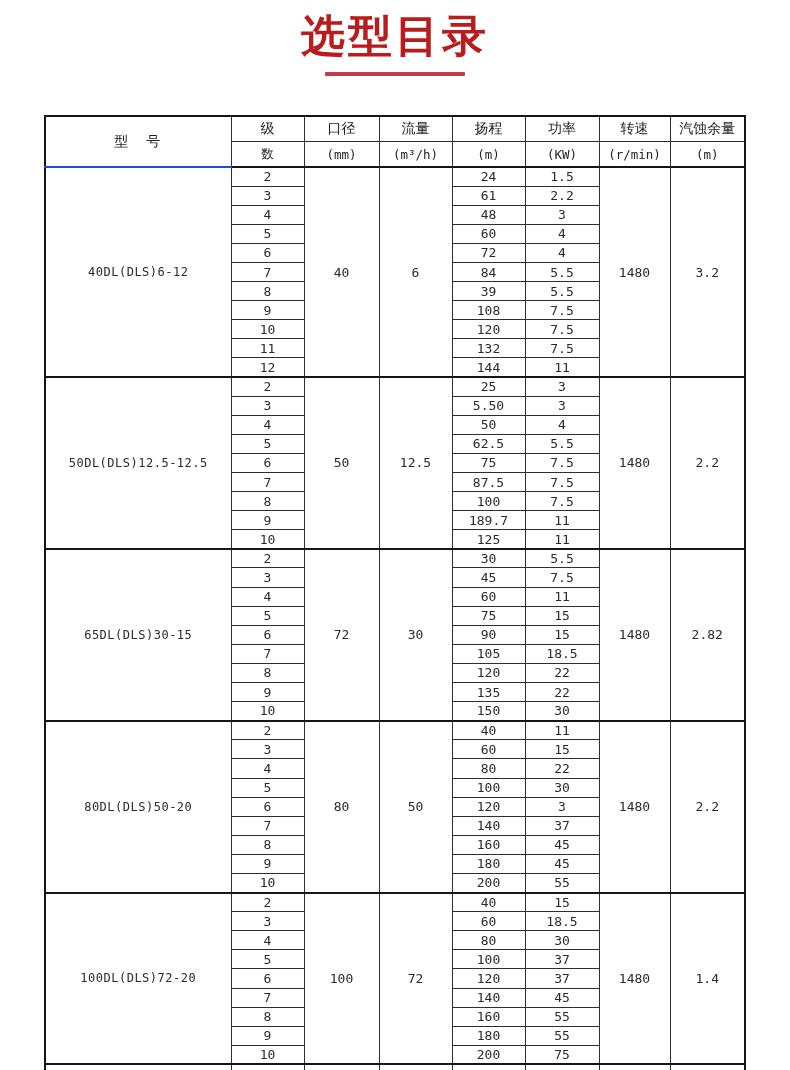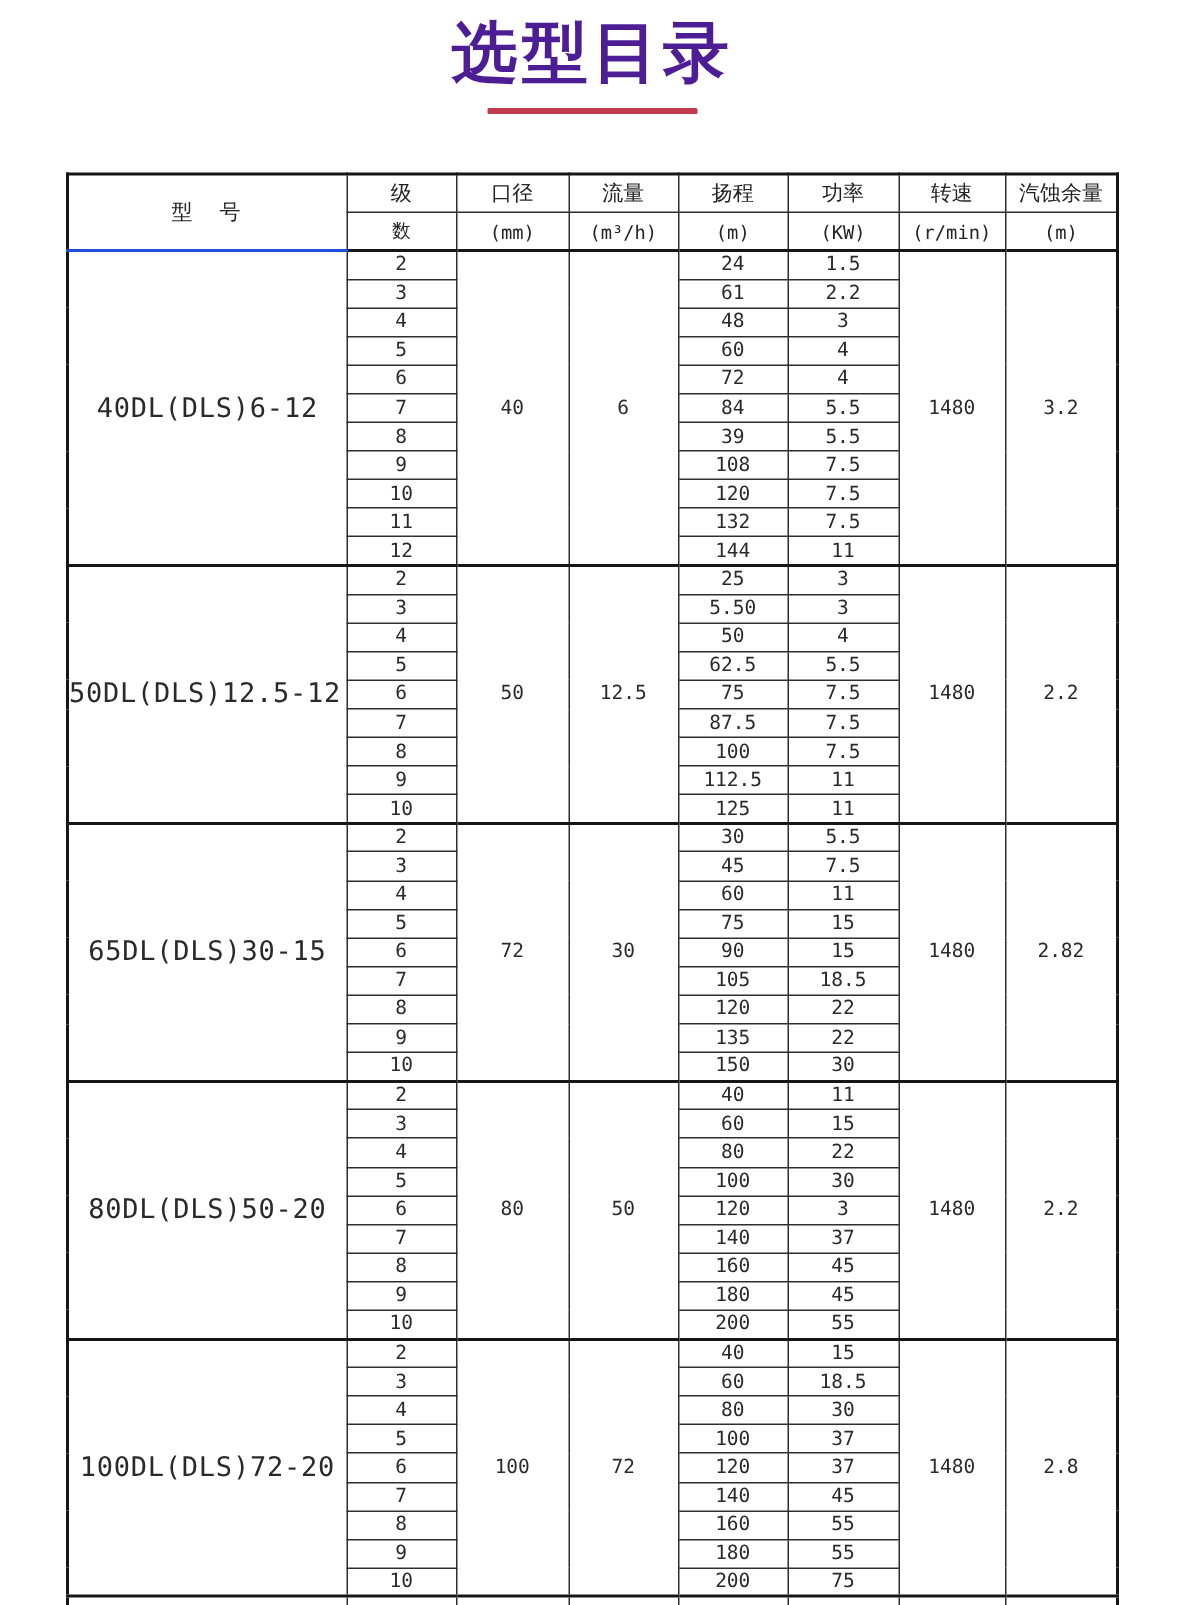--- a/index.html
+++ b/index.html
@@ -10,21 +10,21 @@
     font-family:"DejaVu Sans", sans-serif;
     color:#242424;
   }
   .page-title {
     margin:10px 0 0 0;
     text-align:center;
     font-size:44px;
     line-height:52px;
     font-weight:bold;
     letter-spacing:3px;
-    color:#4c1d95;
+    color:#b91c1c;
     font-family:"DejaVu Sans", sans-serif;
   }
   .title-underline {
     width:140px; height:4px;
     margin:10px auto 0 auto;
     background:#c13b4e;
     border-radius:1px;
   }
   table.catalog {
     border-collapse:collapse;
@@ -50,21 +50,21 @@
   thead tr.units th, thead tr.names th {
     font-family:"DejaVu Sans Mono","DejaVu Sans",monospace;
   }
   thead tr.names th.cjk, thead th.model-h { font-family:"DejaVu Sans",sans-serif; }
   tbody tr { height:19.1px; }
   tbody td {
     font-family:"DejaVu Sans Mono","DejaVu Sans",monospace;
     font-size:13px;
     color:#2a2a2a;
   }
-  tbody td.model { font-size:18px; letter-spacing:0.5px; }
+  tbody td.model { font-size:12px; letter-spacing:0.5px; }
   tbody tr.sec-start td { border-top:2px solid #161616; }
   tbody tr.partial { height:14px; }
 </style>
 </head>
 <body>
 
 <h1 class="page-title">选型目录</h1>
 <div class="title-underline"></div>
 
 <table class="catalog">
@@ -195,21 +195,21 @@
         <td>87.5</td>
         <td>7.5</td>
       </tr>
       <tr>
         <td>8</td>
         <td>100</td>
         <td>7.5</td>
       </tr>
       <tr>
         <td>9</td>
-        <td>112.5</td>
+        <td>189.7</td>
         <td>11</td>
       </tr>
       <tr>
         <td>10</td>
         <td>125</td>
         <td>11</td>
       </tr>
       <tr class="sec-start">
         <td rowspan="9" class="model">65DL(DLS)30-15</td>
         <td>2</td>
@@ -311,21 +311,21 @@
         <td>55</td>
       </tr>
       <tr class="sec-start">
         <td rowspan="9" class="model">100DL(DLS)72-20</td>
         <td>2</td>
         <td rowspan="9">100</td>
         <td rowspan="9">72</td>
         <td>40</td>
         <td>15</td>
         <td rowspan="9">1480</td>
-        <td rowspan="9">2.8</td>
+        <td rowspan="9">1.4</td>
       </tr>
       <tr>
         <td>3</td>
         <td>60</td>
         <td>18.5</td>
       </tr>
       <tr>
         <td>4</td>
         <td>80</td>
         <td>30</td>

